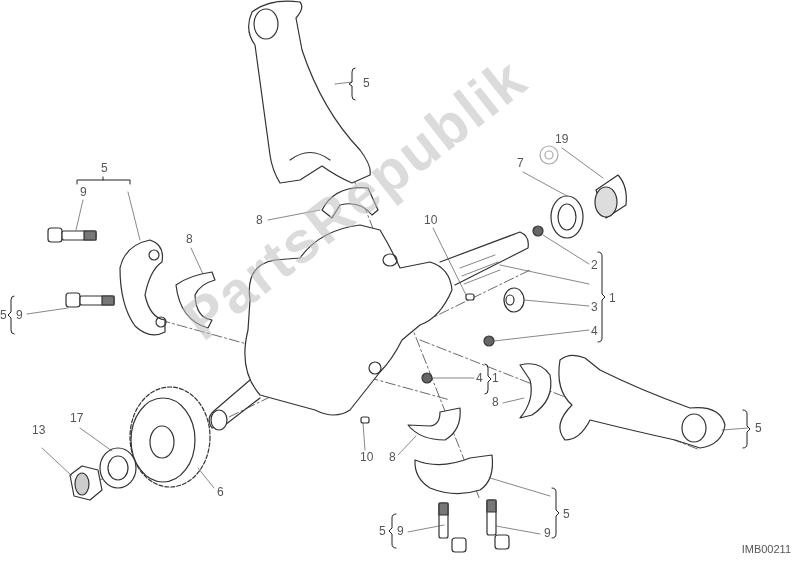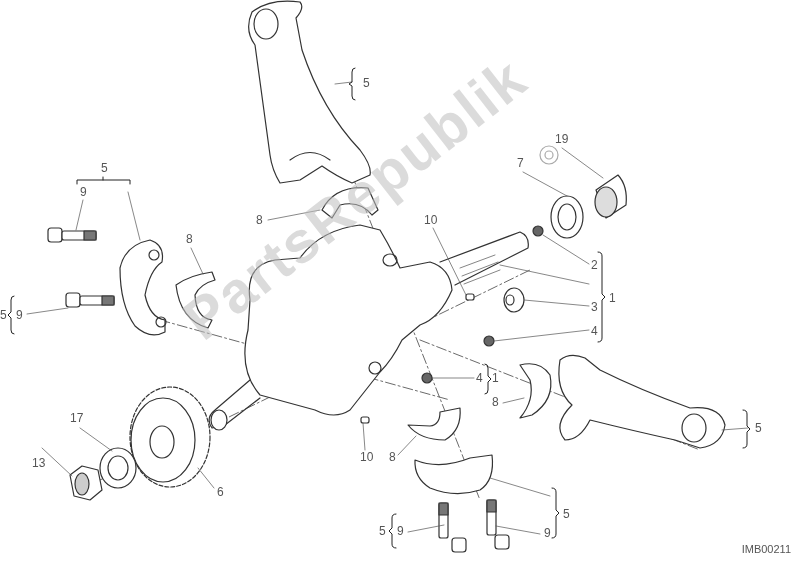--- a/index.html
+++ b/index.html
@@ -158,21 +158,21 @@
   <div class="callout" style="left:555px;top:133px">19</div>
   <div class="callout" style="left:591px;top:259px">2</div>
   <div class="callout" style="left:591px;top:301px">3</div>
   <div class="callout" style="left:591px;top:325px">4</div>
   <div class="callout" style="left:609px;top:292px">1</div>
   <div class="callout" style="left:476px;top:372px">4</div>
   <div class="callout" style="left:492px;top:372px">1</div>
   <div class="callout" style="left:492px;top:396px">8</div>
   <div class="callout" style="left:755px;top:422px">5</div>
   <div class="callout" style="left:70px;top:412px">17</div>
-  <div class="callout" style="left:32px;top:457px">13</div>
+  <div class="callout" style="left:32px;top:424px">13</div>
   <div class="callout" style="left:217px;top:486px">6</div>
   <div class="callout" style="left:360px;top:451px">10</div>
   <div class="callout" style="left:389px;top:451px">8</div>
   <div class="callout" style="left:563px;top:508px">5</div>
   <div class="callout" style="left:379px;top:525px">5</div>
   <div class="callout" style="left:397px;top:525px">9</div>
   <div class="callout" style="left:544px;top:527px">9</div>
 
   <div id="code">IMB00211</div>
 </div>

